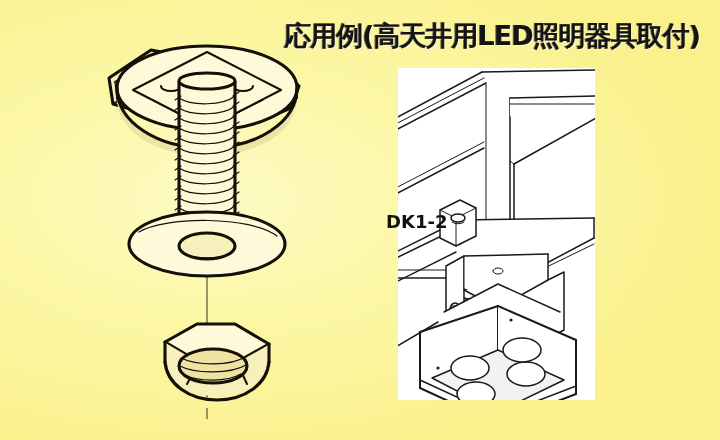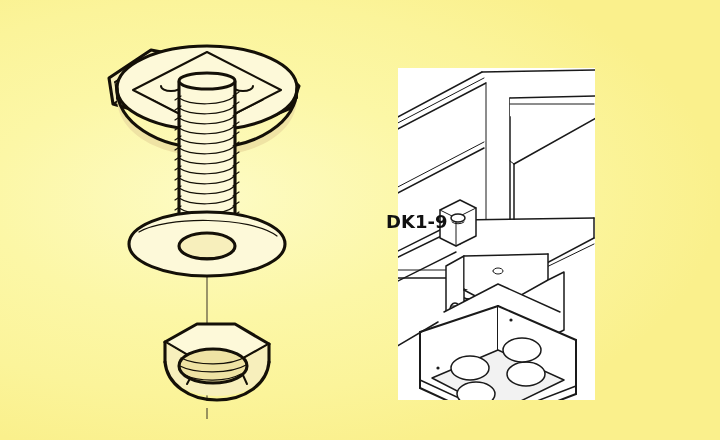--- a/index.html
+++ b/index.html
@@ -99,20 +99,23 @@
   .pw { fill:#ffffff; }
   .pg { fill:#f2f2f2; }
   .pgg{ fill:#e2e2e2; }
   .pk { fill:#1a1a1a; }
 </style>
 </head>
 <body>
 
 <div id="page">
 
+  <div id="title-banner">
+    <div id="title-text">応用例(高天井用LED照明器具取付)</div>
+  </div>
 
   <div id="photo-panel">
     <svg width="197" height="332" viewBox="0 0 197 332" xmlns="http://www.w3.org/2000/svg">
 
       <g>
 
         <polygon class="pw" points="-6,52 84,4 200,4 200,4 112,52"></polygon>
         <path class="pl pl-15" d="M -6,52 L 84,4"></path>
         <path class="pl pl-15" d="M 84,4 L 200,2"></path>
 
@@ -237,21 +240,21 @@
         <path class="pl pl-15" d="M 59,326 a 19,12 0 1,0 38,0 a 19,12 0 1,0 -38,0"></path>
         <ellipse class="pw" cx="124" cy="282" rx="19" ry="12"></ellipse>
         <path class="pl pl-15" d="M 105,282 a 19,12 0 1,0 38,0 a 19,12 0 1,0 -38,0"></path>
       </g>
 
       <path class="pl pl-15" d="M -14,220 L 58,184"></path>
       <path class="pl pl-15" d="M -14,286 L 40,254"></path>
     </svg>
   </div>
 
-  <div id="dk-label">DK1-9</div>
+  <div id="dk-label">DK1-2</div>
 
   <div id="parts-illustration">
     <svg width="240" height="400" viewBox="0 0 240 400" xmlns="http://www.w3.org/2000/svg">
 
       <g>
         <path class="axis" d="M 112,140 L 112,200"></path>
         <path class="axis" d="M 112,228 L 112,300"></path>
         <path class="axis" d="M 112,300 L 112,395" stroke-dasharray="14 7"></path>
       </g>
 

